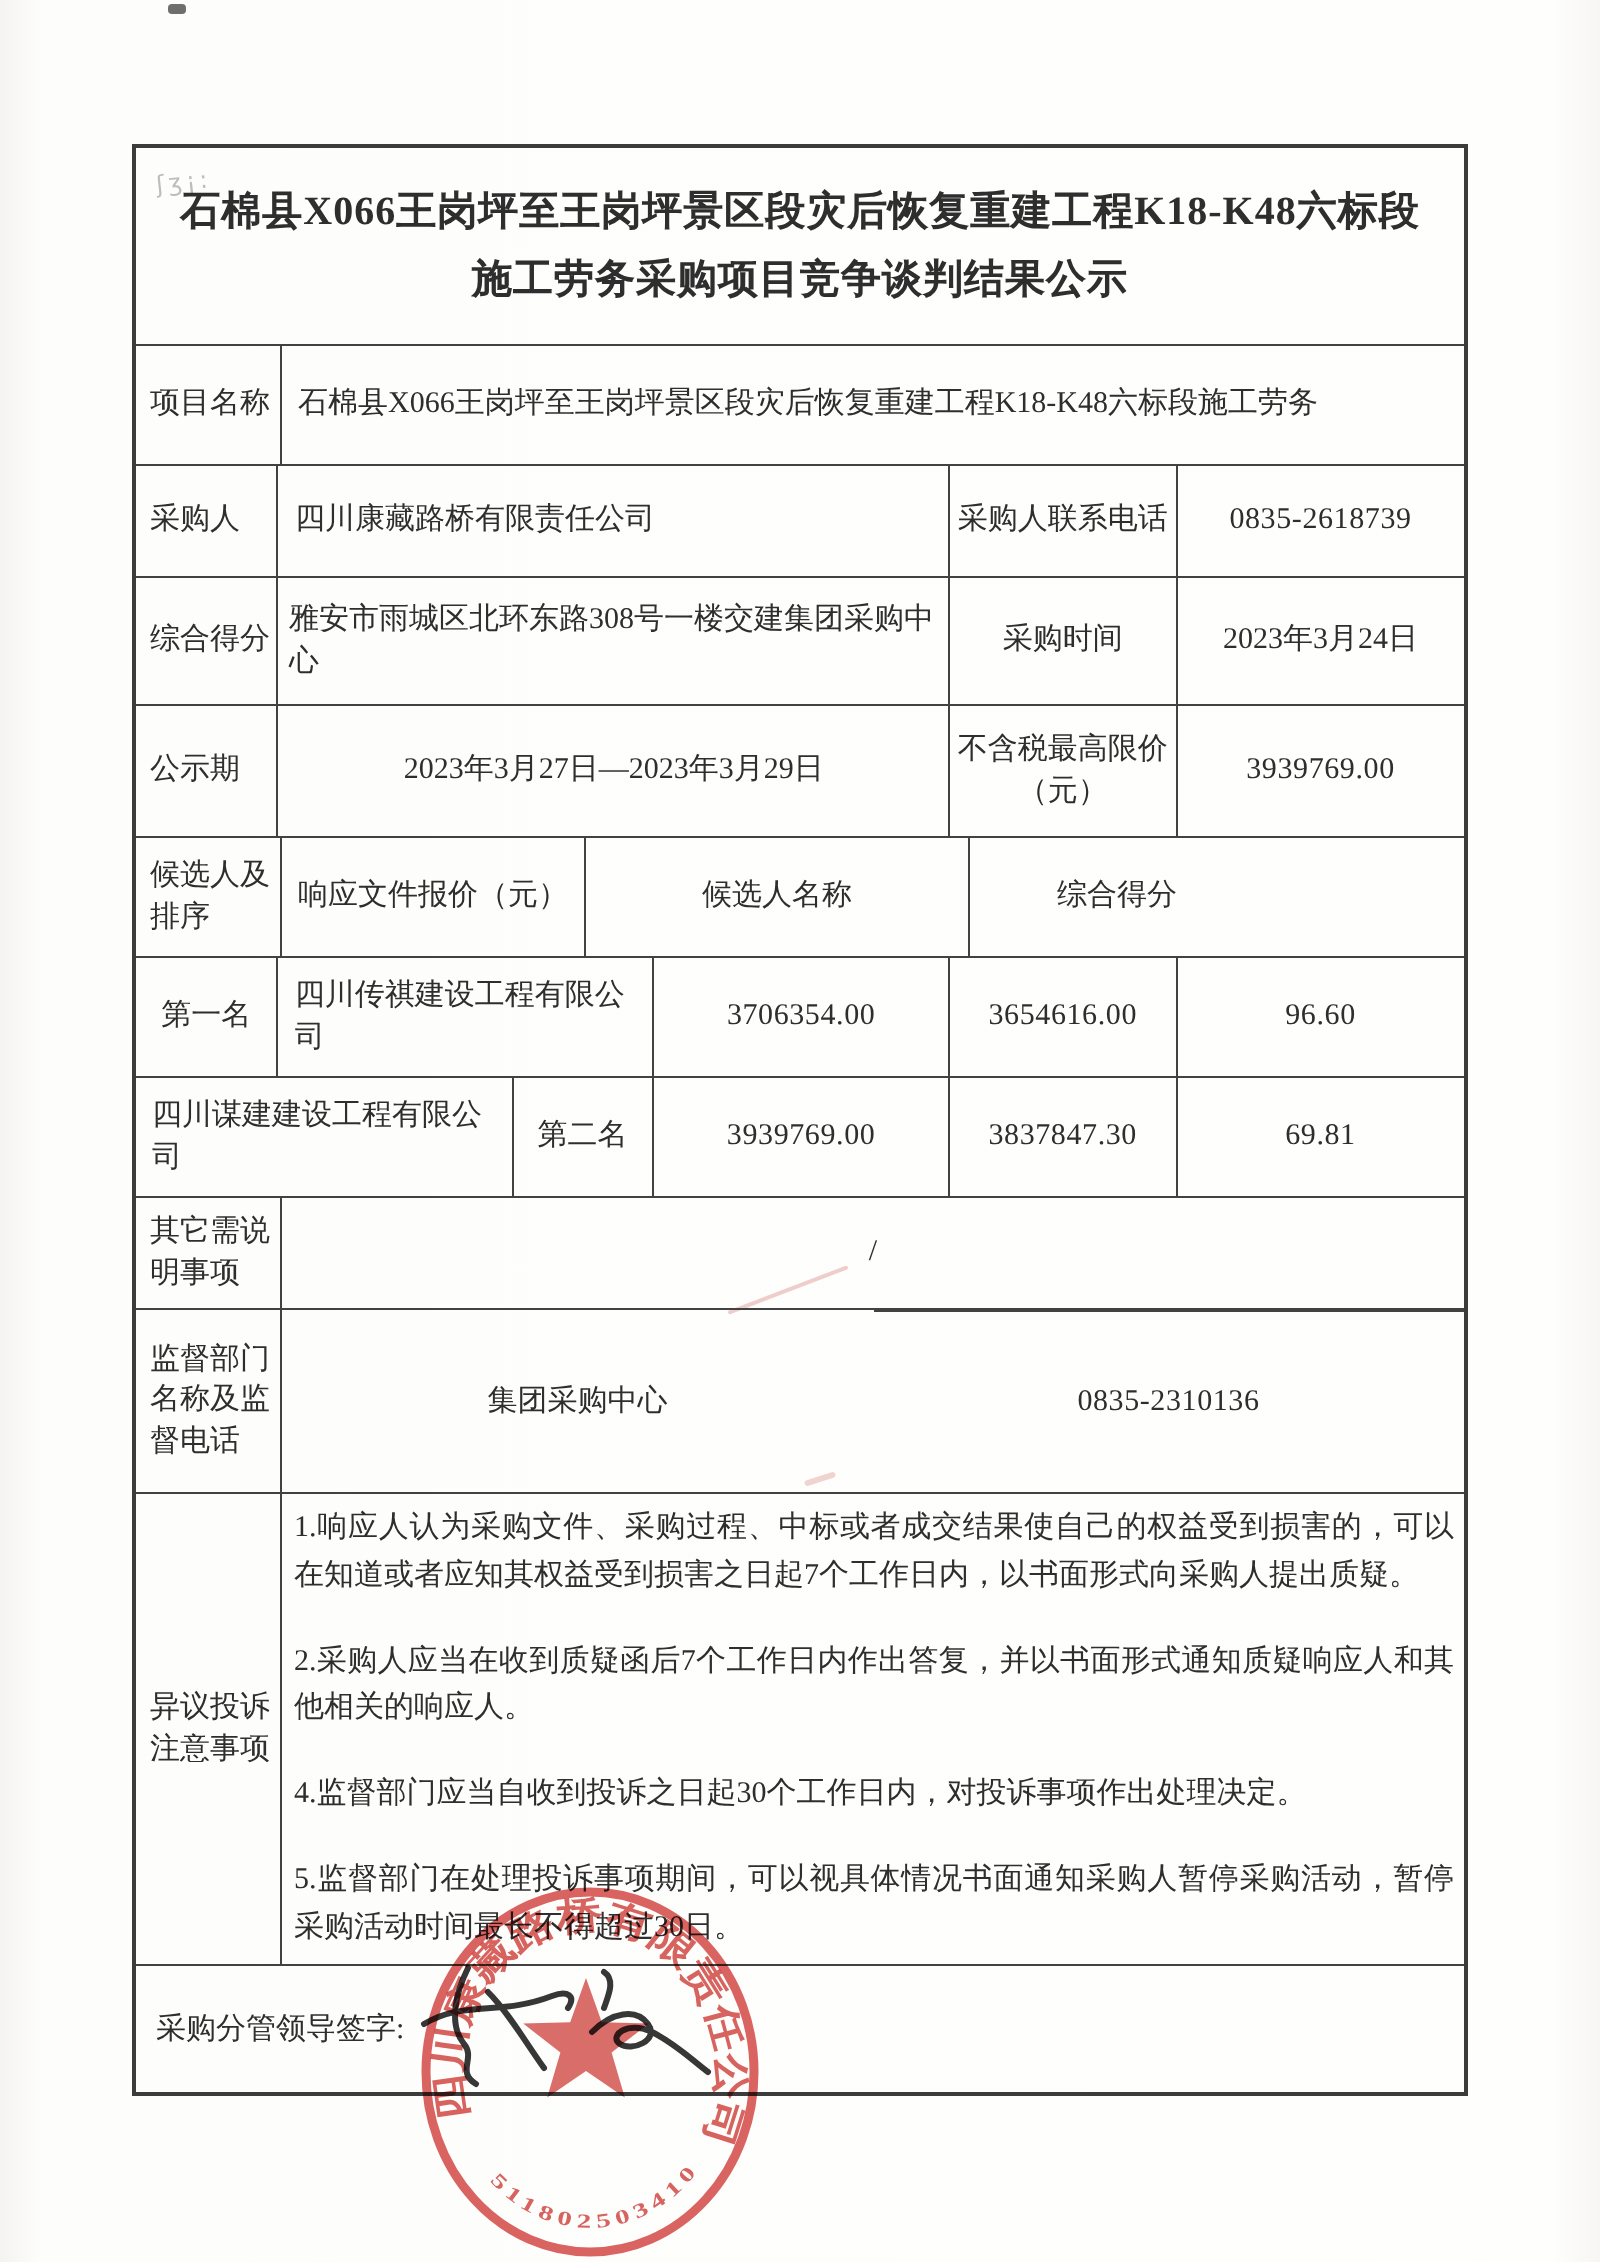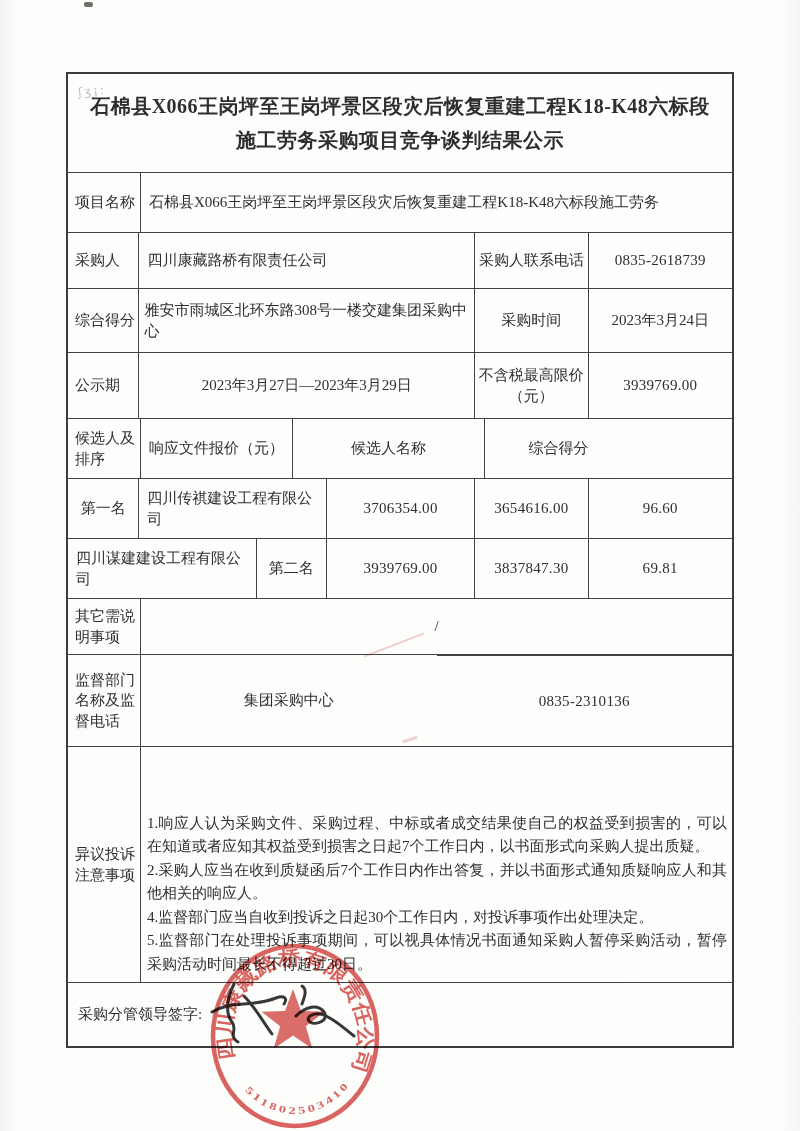--- a/index.html
+++ b/index.html
@@ -21,21 +21,21 @@
   .cell.left{justify-content:flex-start;text-align:left;padding-left:8px;}
   .pre{white-space:pre-line;}
   .w1{width:72px;}  .w2{width:192px;} .w3{width:152px;} .w4{width:116px;} .w5{width:148px;}
   .w23{width:344px;} .wv{flex:1;}
   .lbl{justify-content:flex-start;text-align:left;padding-left:7px;}
   .title-block{flex-direction:column;width:100%;font-weight:bold;font-size:20px;line-height:34px;letter-spacing:.5px;text-align:center;}
   .stack{display:flex;flex-direction:row;}
   .stack>.sub{flex:1;display:flex;align-items:center;justify-content:center;font-size:15px;}
   .stack>.sub+.sub{border-top:1.5px solid #424242;}
   .objection-body{
-    flex-direction:column;align-items:stretch;justify-content:flex-end;
+    flex-direction:column;align-items:stretch;justify-content:space-between;
     text-align:justify;font-size:15px;line-height:23.5px;padding:6px 5px 6px 6px;
   }
   .objection-body div{margin:0;}
   .sig-row{position:relative;}
   .sig-label{display:flex;align-items:center;font-size:15px;padding-left:10px;width:100%;}
   .seal-svg{position:absolute;left:205px;top:940px;mix-blend-mode:multiply;opacity:.88;}
   .sign-svg{position:absolute;left:198px;top:972px;mix-blend-mode:multiply;}
   .scribble{
     position:absolute;left:78px;top:84px;font-size:12px;color:#8a8a8a;opacity:.55;
     transform:rotate(-6deg);letter-spacing:2px;font-family:"DejaVu Sans",sans-serif;

